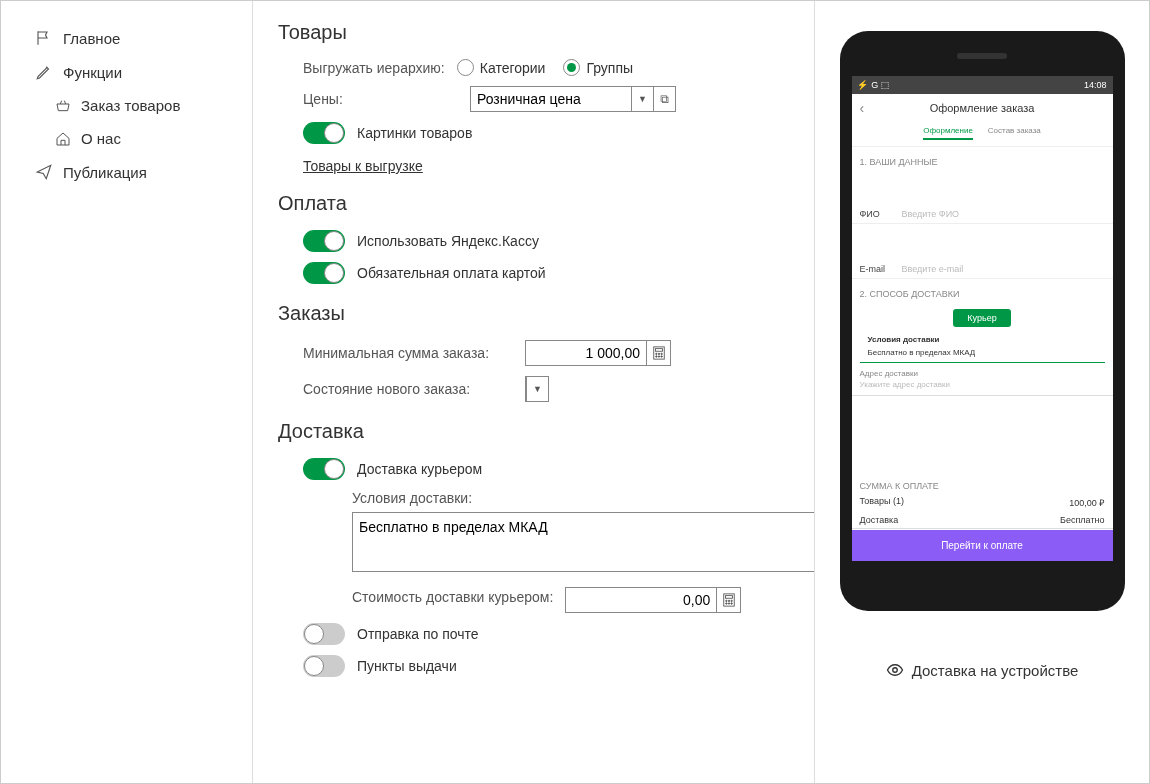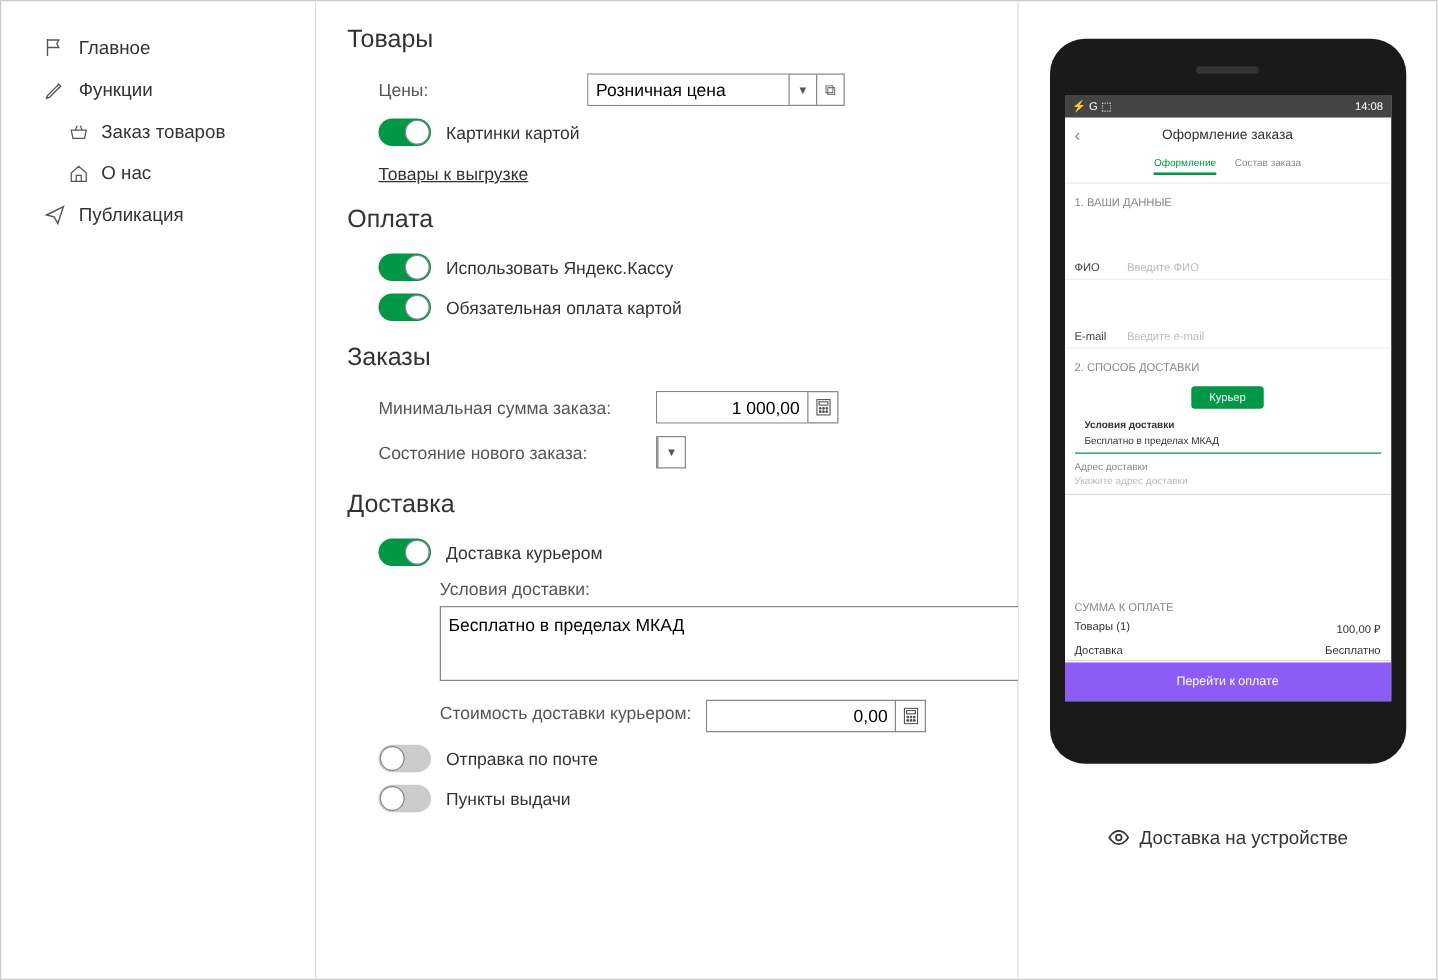--- a/index.html
+++ b/index.html
@@ -95,32 +95,45 @@
       <svg width="18" height="18" viewBox="0 0 24 24" fill="none" stroke="#555" stroke-width="1.5">
           <path d="M3 12l18-9-6 18-4-7-8-2z"></path>
         </svg>
       <span>Публикация</span>
     </div>
   </div>
 
   <div class="main">
     <div class="section-title">Товары</div>
     <div class="form-row">
+      <span class="label">Выгружать иерархию:</span>
+      <div class="radio-group">
+        <div class="radio-item">
+          <div class="radio"></div>
+          <span>Категории</span>
+        </div>
+        <div class="radio-item">
+          <div class="radio on"></div>
+          <span>Группы</span>
+        </div>
+      </div>
+    </div>
+    <div class="form-row">
       <span class="label" style="width:155px">Цены:</span>
       <div class="dropdown">
         <input readonly="" value="Розничная цена" style="">
         <div class="dd-btn">▼</div>
         <div class="dd-btn">
             <span class="ext-icon">⧉</span>
           </div>
       </div>
     </div>
     <div class="form-row">
       <div class="toggle on"></div>
-      <span>Картинки картой</span>
+      <span>Картинки товаров</span>
     </div>
     <a class="link">Товары к выгрузке</a>
 
     <div class="section-title">Оплата</div>
     <div class="form-row">
       <div class="toggle on"></div>
       <span>Использовать Яндекс.Кассу</span>
     </div>
     <div class="form-row">
       <div class="toggle on"></div>

